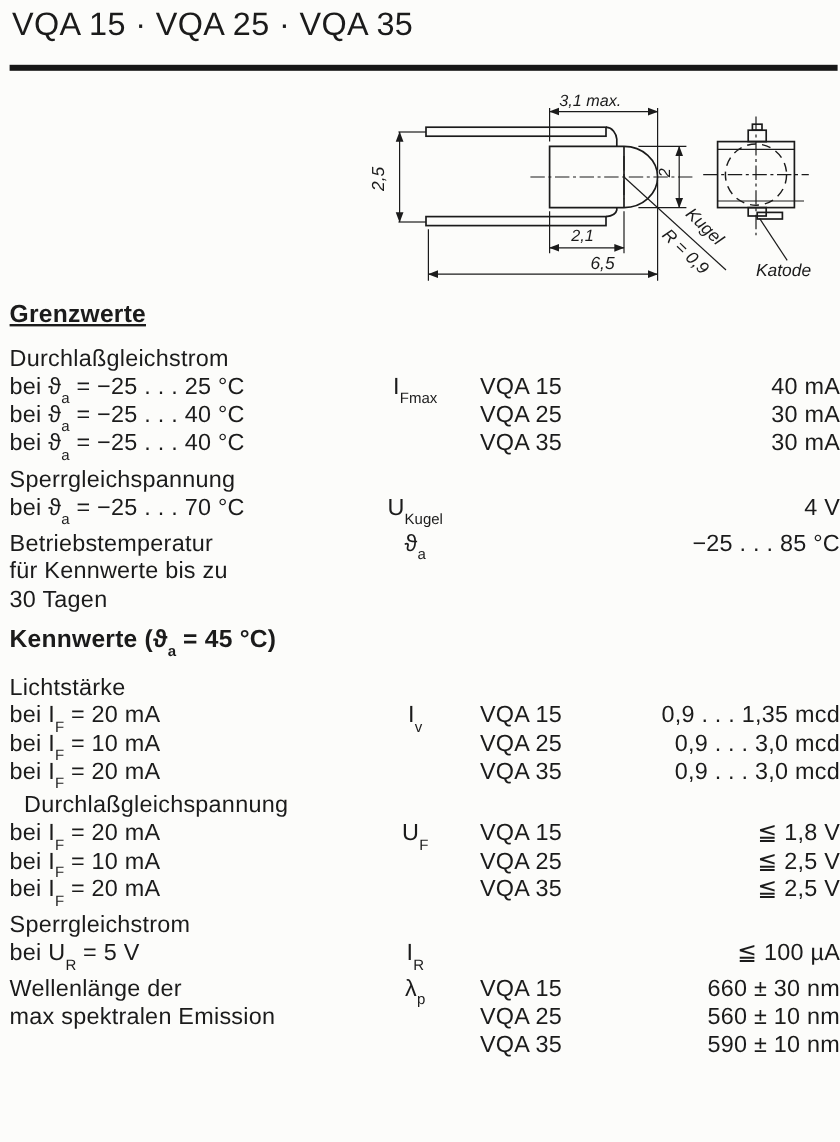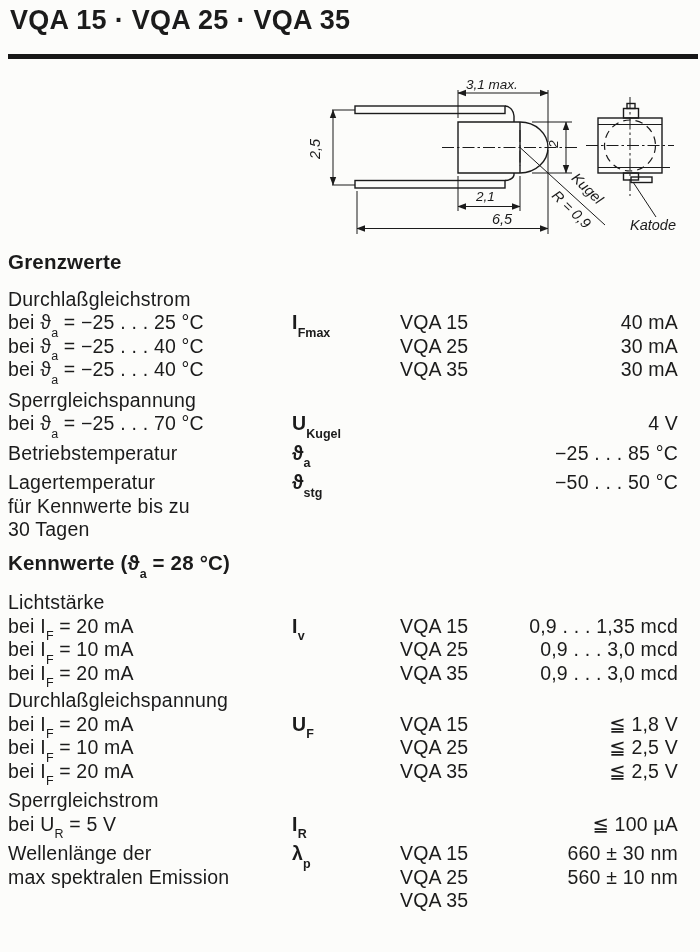--- a/index.html
+++ b/index.html
@@ -3,48 +3,48 @@
 <meta charset="utf-8">
 <style>
   html,body{margin:0;padding:0;}
   body{
     width:700px;height:952px;position:relative;overflow:hidden;
     background:#fcfcfa;color:#1b1b1b;
     font-family:"Liberation Sans","DejaVu Sans",sans-serif;
   }
   .page-title{
     position:absolute;top:5px;left:10px;
-    font-size:27px;font-weight:bold;letter-spacing:.3px;white-space:nowrap;
+    font-size:27px;font-weight:normal;letter-spacing:.3px;white-space:nowrap;
   }
   .title-rule{
     position:absolute;top:54px;left:8px;width:690px;height:4.5px;background:#171717;
   }
   svg.pkg{position:absolute;left:300px;top:70px;}
   svg .ln{stroke:#1b1b1b;fill:none;stroke-width:1.4;}
   svg .thin{stroke:#1b1b1b;fill:none;stroke-width:1;}
   svg .cline{stroke:#1b1b1b;fill:none;stroke-width:1;stroke-dasharray:12 3 2.5 3;}
   svg .dashc{stroke:#1b1b1b;fill:none;stroke-width:1.2;stroke-dasharray:7.5 5;}
   svg text{font:italic 13.5px "Liberation Sans","DejaVu Sans",sans-serif;fill:#1b1b1b;}
   svg text.big{font-size:14.5px;}
   .doc{position:absolute;top:250px;left:8px;width:692px;}
   .sec-heading{font-size:20.5px;font-weight:bold;line-height:23.5px;letter-spacing:.2px;}
   .sec-heading .note{font-weight:bold;}
   .row{
     display:grid;grid-template-columns:284px 108px 112px 1fr;
     font-size:19.5px;line-height:23.5px;letter-spacing:.2px;white-space:nowrap;
   }
   .row .full{grid-column:1 / -1;}
-  .cs{font-weight:bold;}
+  .cs{font-weight:normal;text-align:center;}
   .ct{}
-  .cv{text-align:right;padding-right:22px;}
+  .cv{text-align:right;}
   .row sub,.sec-heading sub{
     font-size:12.5px;line-height:0;position:relative;top:3px;letter-spacing:0;
   }
-  .mb14{margin-bottom:14px;}
-  .mt4{margin-top:4px;}
+  .mb14{margin-bottom:14px;text-decoration:underline;}
+  .mt4{margin-top:4px;margin-left:12px;}
   .mt6{margin-top:6px;}
   .mt7{margin-top:7px;}
   .mt9{margin-top:9px;}
   .mt11{margin-top:11px;}
   .mt17{margin-top:17px;}
 </style>
 </head>
 <body>
 
 <div class="page-title">VQA 15 · VQA 25 · VQA 35</div>
@@ -158,34 +158,28 @@
     <span class="cv">4 V</span>
   </div>
 
   <div class="row mt6">
     <span class="cl">Betriebstemperatur</span>
     <span class="cs"><span>ϑ</span><sub>a</sub></span>
     <span class="ct"></span>
     <span class="cv">−25 . . . 85 °C</span>
   </div>
 
-  <div class="row mt6">
-    <span class="cl">Lagertemperatur</span>
-    <span class="cs"><span>ϑ</span><sub>stg</sub></span>
-    <span class="ct"></span>
-    <span class="cv">−50 . . . 50 °C</span>
-  </div>
   <div class="row">
       <span class="full">für Kennwerte bis zu</span>
     </div>
   <div class="row">
       <span class="full">30 Tagen</span>
     </div>
 
-  <div class="sec-heading mt9"><span>Kennwerte</span><span class="note"><span> (</span><span>ϑ</span><sub>a</sub><span> = 28 °C)</span></span></div>
+  <div class="sec-heading mt9"><span>Kennwerte</span><span class="note"><span> (</span><span>ϑ</span><sub>a</sub><span> = 45 °C)</span></span></div>
 
   <div class="row mt17">
       <span class="full">Lichtstärke</span>
     </div>
 
   <div class="row">
     <span class="cl"><span>bei </span><span>I</span><sub>F</sub><span> = 20 mA</span></span>
     <span class="cs"><span>I</span><sub>v</sub></span>
     <span class="ct">VQA 15</span>
     <span class="cv">0,9 . . . 1,35 mcd</span>
@@ -246,16 +240,17 @@
   <div class="row">
     <span class="cl">max spektralen Emission</span>
     <span class="cs"></span>
     <span class="ct">VQA 25</span>
     <span class="cv">560 ± 10 nm</span>
   </div>
   <div class="row">
     <span class="cl"></span>
     <span class="cs"></span>
     <span class="ct">VQA 35</span>
+    <span class="cv">590 ± 10 nm</span>
   </div>
 
 
 </div>
 
 </body></html>

